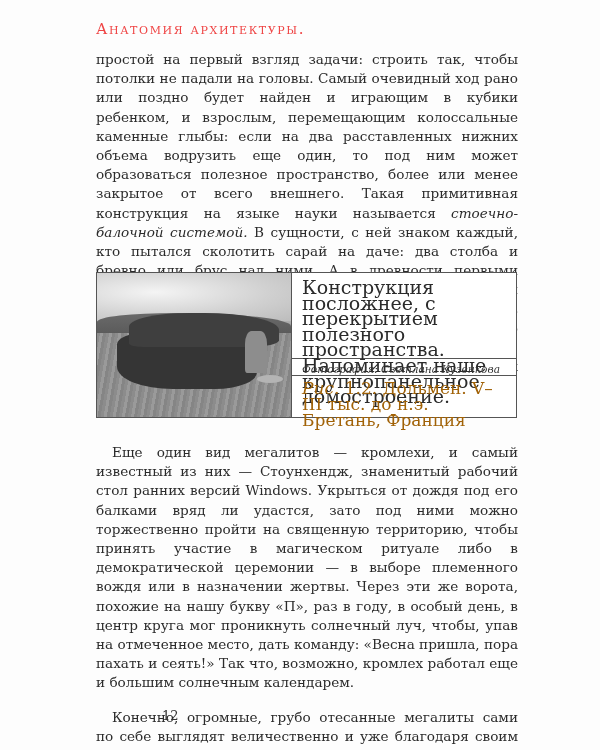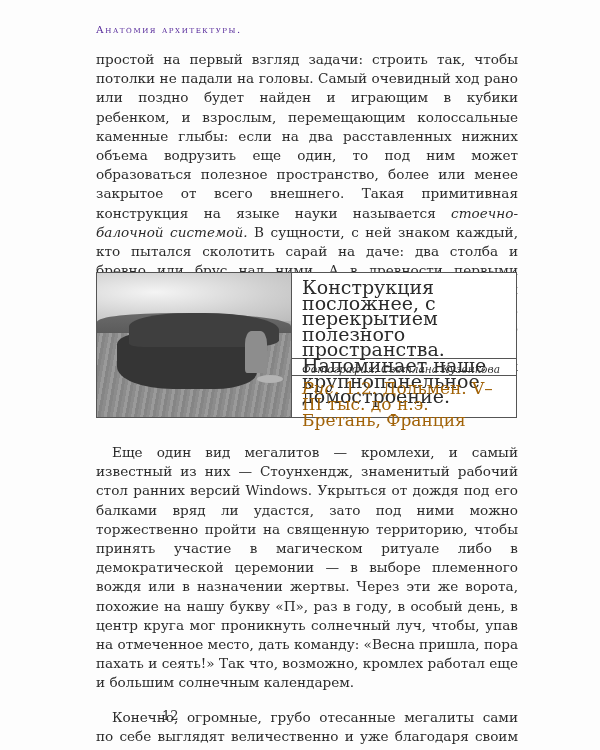--- a/index.html
+++ b/index.html
@@ -6,21 +6,21 @@
   body { width: 600px; height: 750px; position: relative; overflow: hidden; }
   .page {
     position: absolute; left: 0; top: 0; width: 600px; height: 750px;
     background: #fdfdfd; color: #2a2a2a;
     font-family: "DejaVu Serif", serif;
   }
   .running-head {
     position: absolute; left: 96px; top: 20px; width: 420px;
     font-family: "DejaVu Serif", serif;
     font-variant: small-caps; letter-spacing: 1.6px;
-    font-size: 10px; line-height: 19px; color: #4c1d95;
+    font-size: 15px; line-height: 19px; color: #ef4444;
   }
   .running-head div { white-space: nowrap; }
   .text-block {
     position: absolute; left: 96px; width: 422px;
     font-size: 13.6px; line-height: 19.2px; color: #2b2b2b;
     text-align: justify;
   }
   .text-block p { margin: 0; }
   .text-block p.indent { text-indent: 16px; margin-top: 15px; }
   .block1 { top: 50px; }

